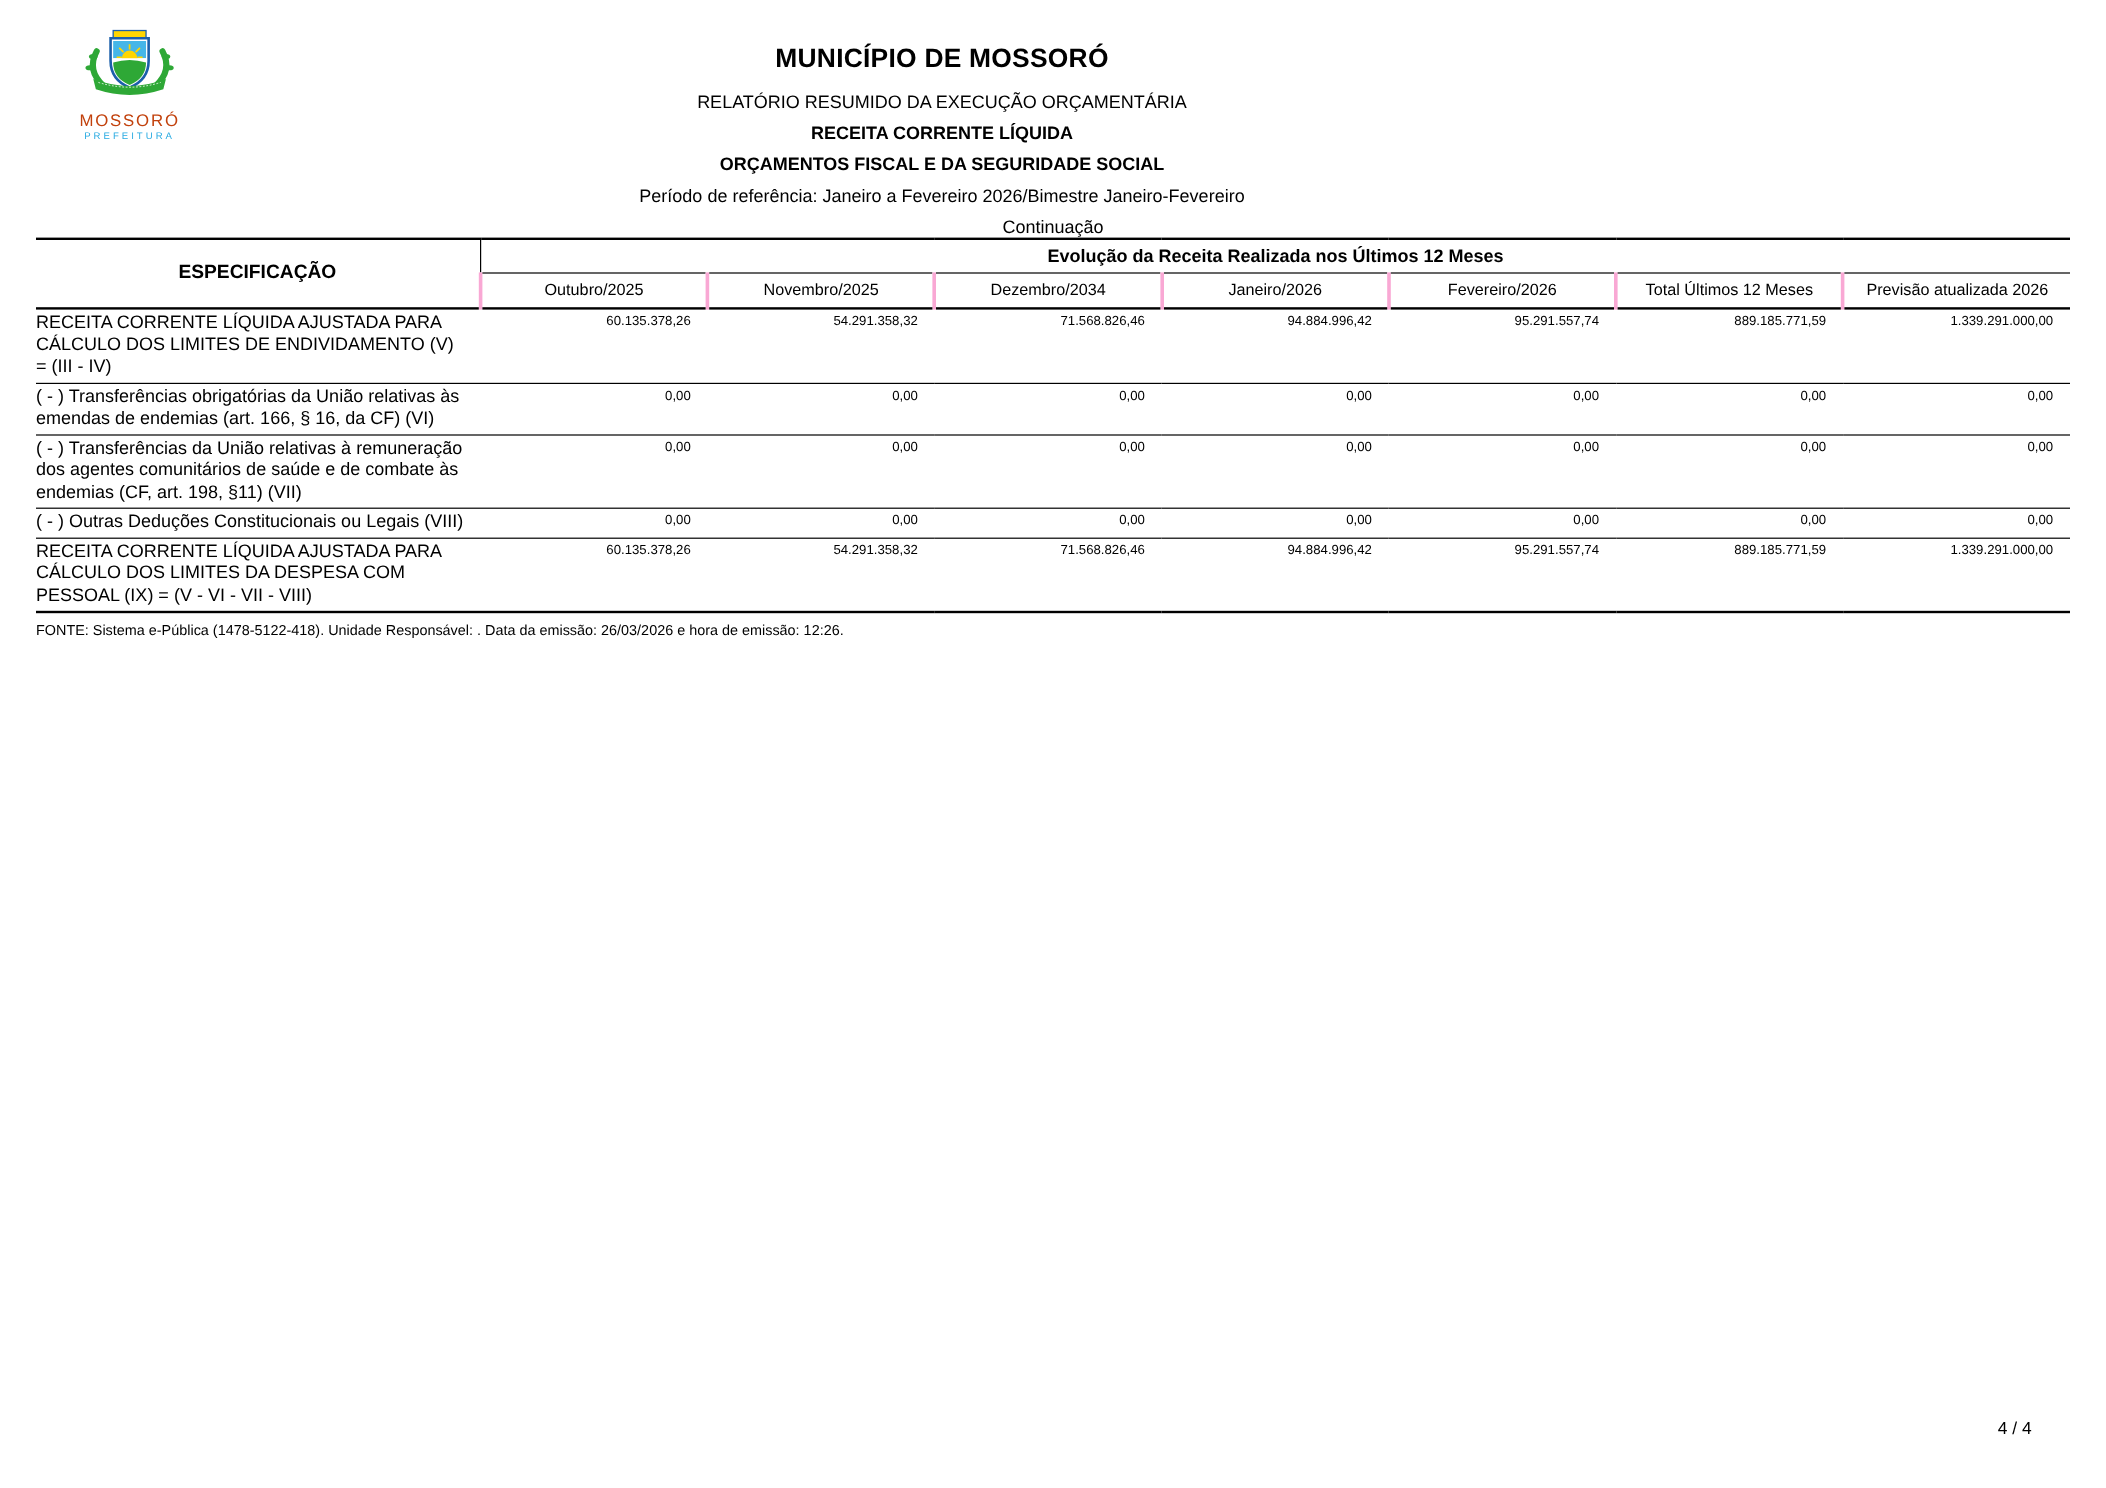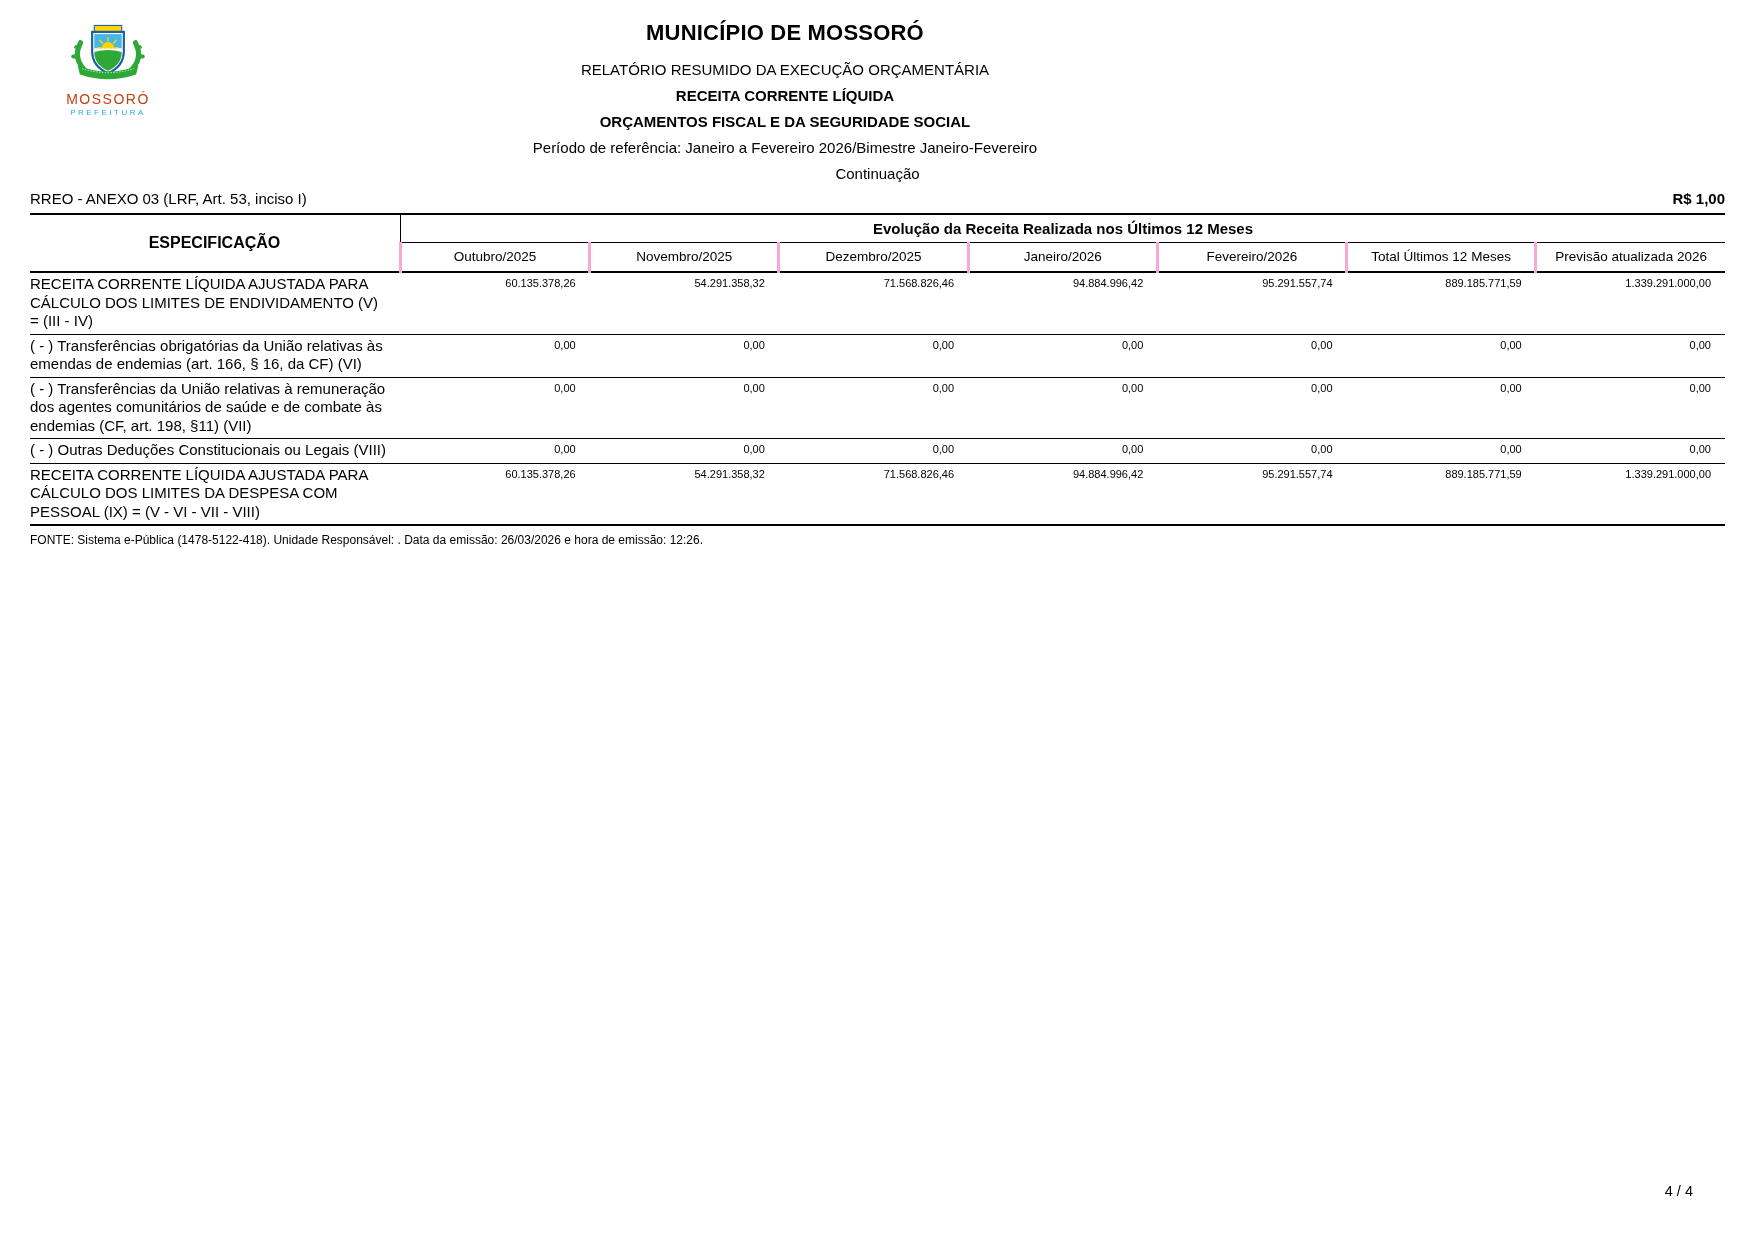--- a/index.html
+++ b/index.html
@@ -6,21 +6,21 @@
   html,body { width:1755px; height:1240px; background:#ffffff; overflow:hidden;
     font-family:"Liberation Sans", sans-serif; color:#000; }
   .page { position:relative; width:1755px; height:1240px; }
 
   
   .doc-header { position:relative; margin-left:30px; width:1695px; }
   .logo { position:absolute; left:18px; top:24px; width:120px; text-align:center; }
   .logo-name { font-size:14px; font-weight:normal; letter-spacing:1.5px; color:#c2410c; margin-top:1px; }
   .logo-sub  { font-size:8px; letter-spacing:2.5px; color:#29abe2; margin-top:1px; }
 
-  .center-block { width:1510px; text-align:center; padding-top:20px; }
+  .center-block { width:1510px; text-align:center; padding-top:36px; }
   .main-title { font-size:22px; font-weight:bold; letter-spacing:0.2px; }
   .sub-line   { font-size:15px; margin-top:15px; }
   .sub-bold   { font-size:15px; font-weight:bold; margin-top:9px; }
   .period     { font-size:15px; margin-top:9px; }
 
   .continuation-row { text-align:center; font-size:15px; margin-top:9px; }
   .anexo-row { display:flex; justify-content:space-between; align-items:baseline; margin-top:8px; padding-bottom:6px; }
   .anexo-label { font-size:15px; }
   .currency-unit { font-size:15px; font-weight:bold; }
 
@@ -89,24 +89,20 @@
     <div class="center-block">
       <div class="main-title">MUNICÍPIO DE MOSSORÓ</div>
       <div class="sub-line">RELATÓRIO RESUMIDO DA EXECUÇÃO ORÇAMENTÁRIA</div>
       <div class="sub-bold">RECEITA CORRENTE LÍQUIDA</div>
       <div class="sub-bold">ORÇAMENTOS FISCAL E DA SEGURIDADE SOCIAL</div>
       <div class="period">Período de referência: Janeiro a Fevereiro 2026/Bimestre Janeiro-Fevereiro</div>
     </div>
 
     <div class="continuation-row">Continuação</div>
 
-    <div class="anexo-row">
-      <span class="anexo-label">RREO - ANEXO 03 (LRF, Art. 53, inciso I)</span>
-      <span class="currency-unit">R$ 1,00</span>
-    </div>
   </div>
 
   <table>
     <colgroup>
       <col class="c-spec">
       <col class="c-num">
         <col class="c-num">
         <col class="c-num">
         <col class="c-num">
       <col class="c-num">
@@ -114,21 +110,21 @@
         <col class="c-num">
     </colgroup>
     <thead>
       <tr>
         <th class="spec-h" rowspan="2">ESPECIFICAÇÃO</th>
         <th class="group-h" colspan="7">Evolução da Receita Realizada nos Últimos 12 Meses</th>
       </tr>
       <tr>
           <th class="month">Outubro/2025</th>
           <th class="month">Novembro/2025</th>
-          <th class="month">Dezembro/2025</th>
+          <th class="month">Dezembro/2034</th>
           <th class="month">Janeiro/2026</th>
           <th class="month">Fevereiro/2026</th>
           <th class="month">Total Últimos 12 Meses</th>
           <th class="month">Previsão atualizada 2026</th>
         </tr>
     </thead>
     <tbody>
         <tr>
           <td class="spec bold">RECEITA CORRENTE LÍQUIDA AJUSTADA PARA CÁLCULO DOS LIMITES DE ENDIVIDAMENTO (V) = (III - IV)</td>
           <td class="num">60.135.378,26</td>

